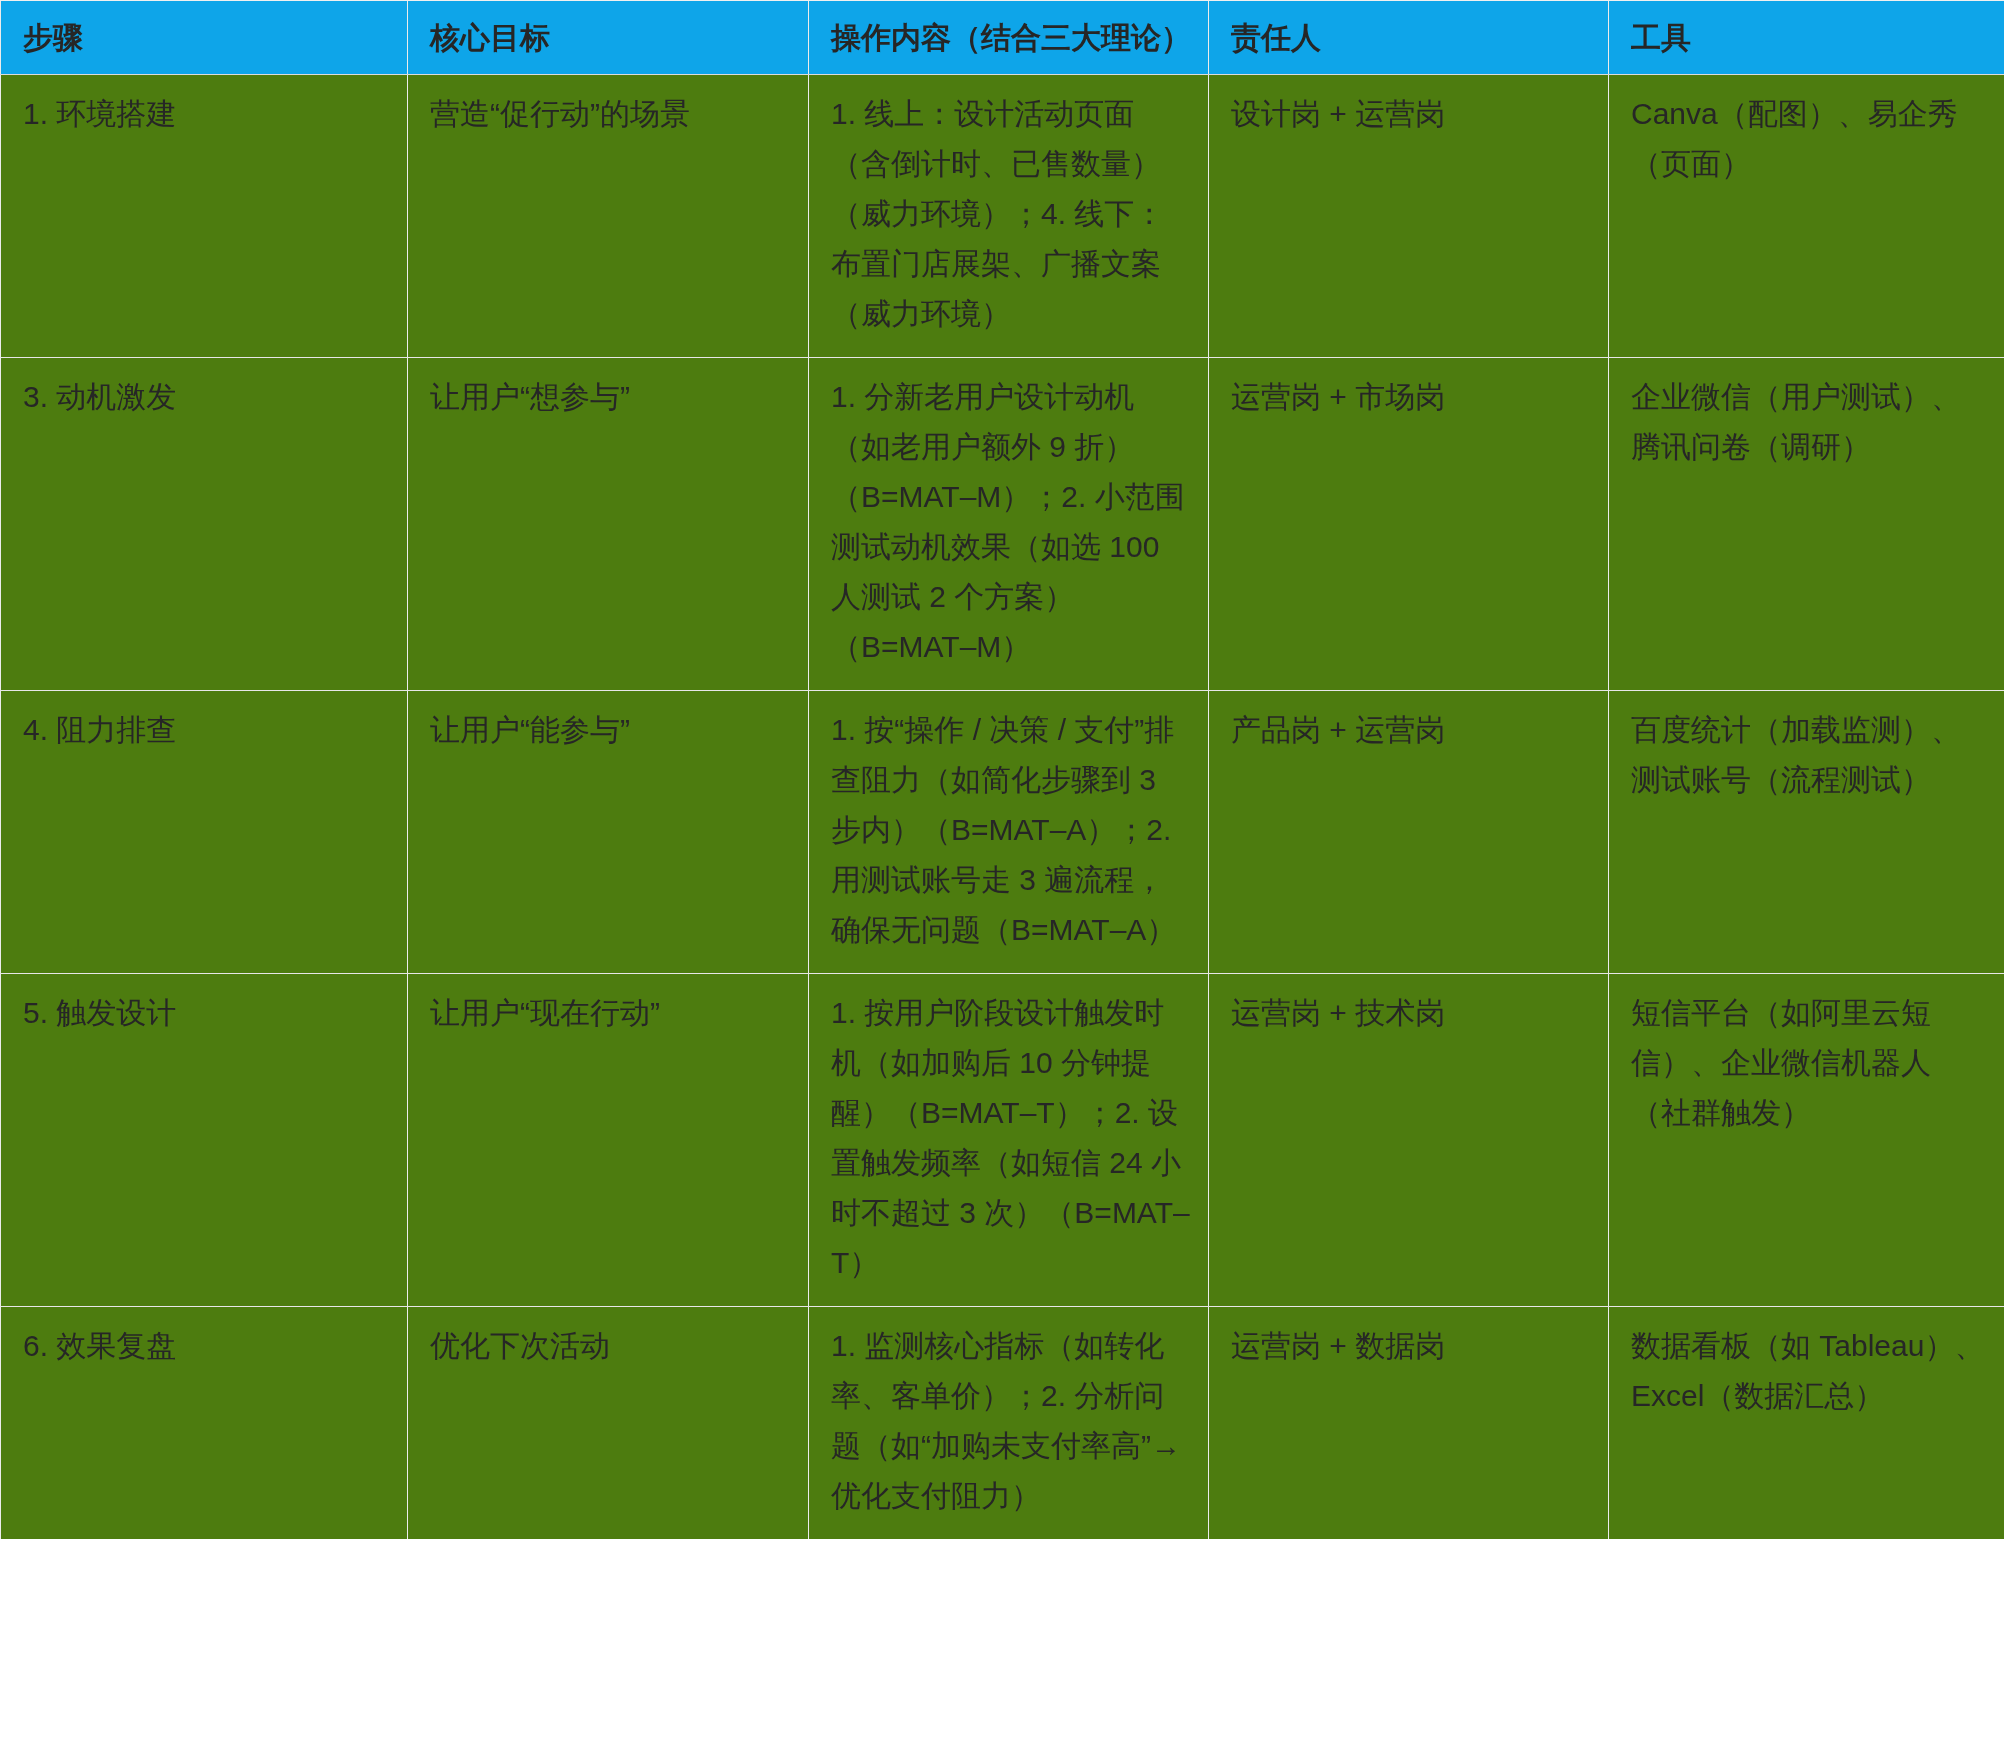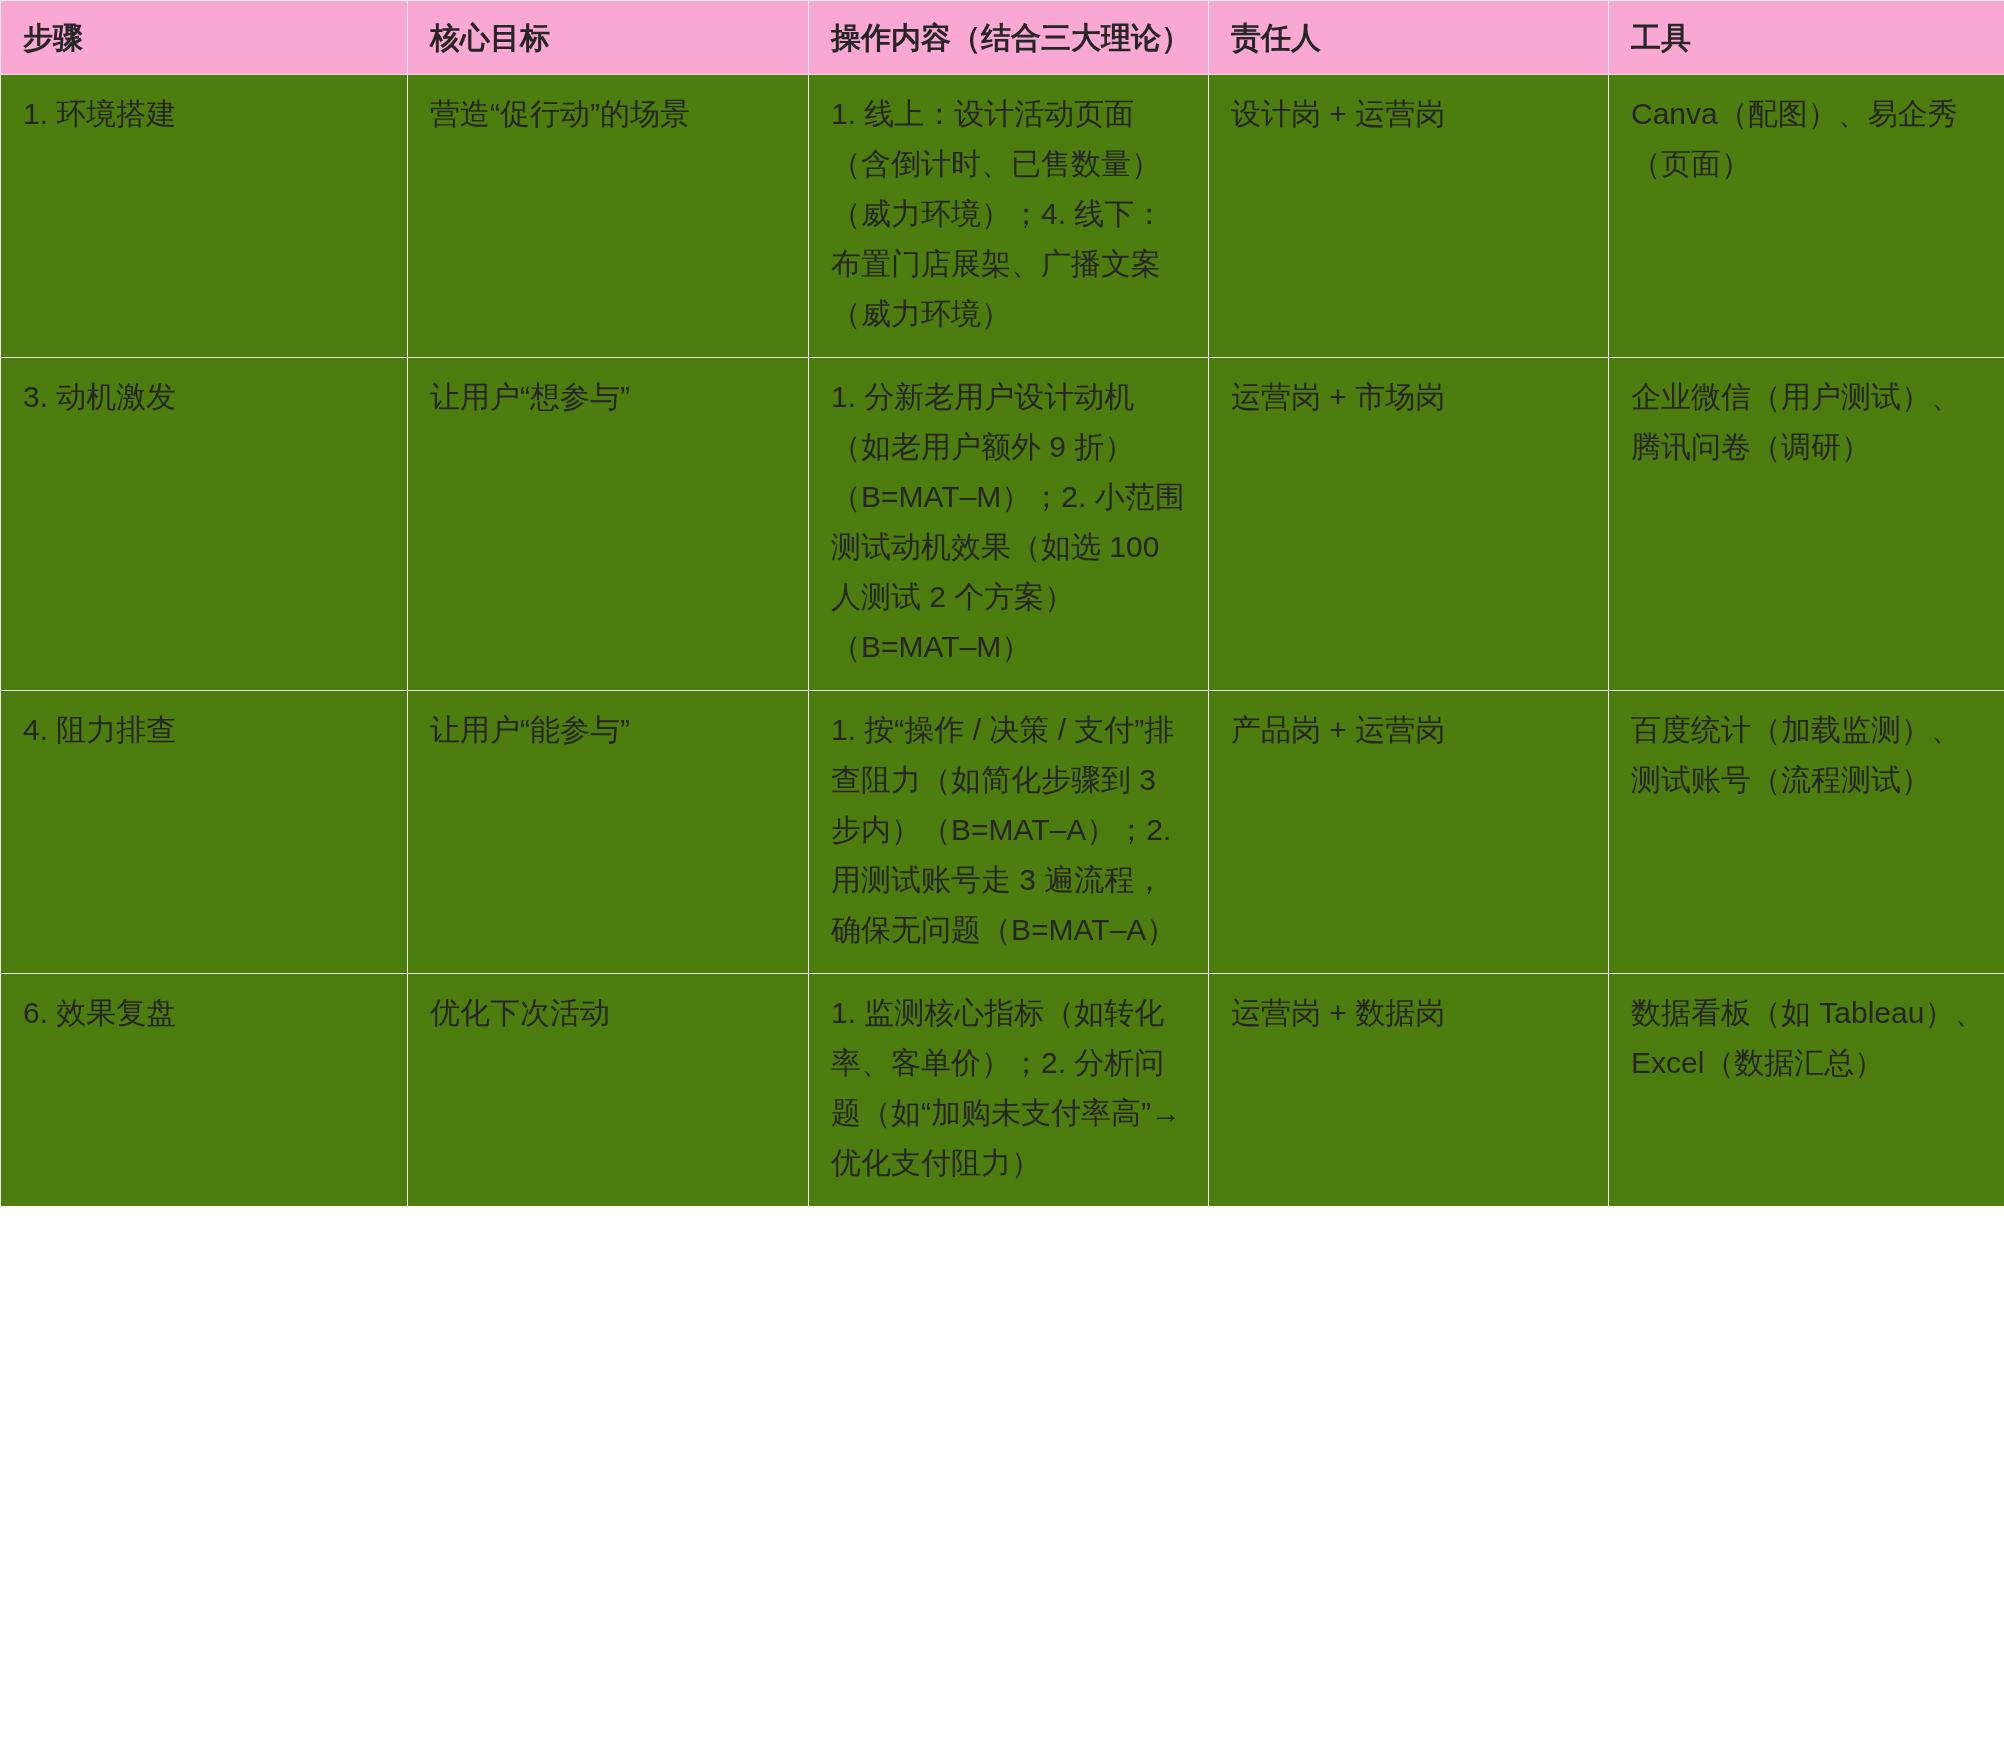--- a/index.html
+++ b/index.html
@@ -25,21 +25,21 @@
     border-collapse: collapse;
     table-layout: fixed;
   }
   table.plan-table col.c1 { width: 407px; }
   table.plan-table col.c2 { width: 401px; }
   table.plan-table col.c3 { width: 400px; }
   table.plan-table col.c4 { width: 400px; }
   table.plan-table col.c5 { width: 396px; }
 
   table.plan-table th {
-    background: #f9a8d4;
+    background: #0ea5e9;
     font-size: 30px;
     font-weight: 600;
     text-align: left;
     vertical-align: middle;
     height: 73px;
     padding: 0 20px 0 22px;
     line-height: 44px;
     border-left: 1px solid #ececec;
     border-bottom: 1px solid #dcdcdc;
     border-top: 1px solid #f0f0f0;
@@ -101,20 +101,27 @@
         <td>企业微信（用户测试）、腾讯问卷（调研）</td>
       </tr>
       <tr>
         <td>4. 阻力排查</td>
         <td>让用户“能参与”</td>
         <td>1. 按“操作 / 决策 / 支付”排查阻力（如简化步骤到 3 步内）（B=MAT–A）；2. 用测试账号走 3 遍流程，确保无问题（B=MAT–A）</td>
         <td>产品岗 + 运营岗</td>
         <td>百度统计（加载监测）、测试账号（流程测试）</td>
       </tr>
       <tr>
+        <td>5. 触发设计</td>
+        <td>让用户“现在行动”</td>
+        <td>1. 按用户阶段设计触发时机（如加购后 10 分钟提醒）（B=MAT–T）；2. 设置触发频率（如短信 24 小时不超过 3 次）（B=MAT–T）</td>
+        <td>运营岗 + 技术岗</td>
+        <td>短信平台（如阿里云短信）、企业微信机器人（社群触发）</td>
+      </tr>
+      <tr>
         <td>6. 效果复盘</td>
         <td>优化下次活动</td>
         <td>1. 监测核心指标（如转化率、客单价）；2. 分析问题（如“加购未支付率高”→优化支付阻力）</td>
         <td>运营岗 + 数据岗</td>
         <td>数据看板（如 Tableau）、Excel（数据汇总）</td>
       </tr>
     </tbody>
   </table>
 </div>
 

